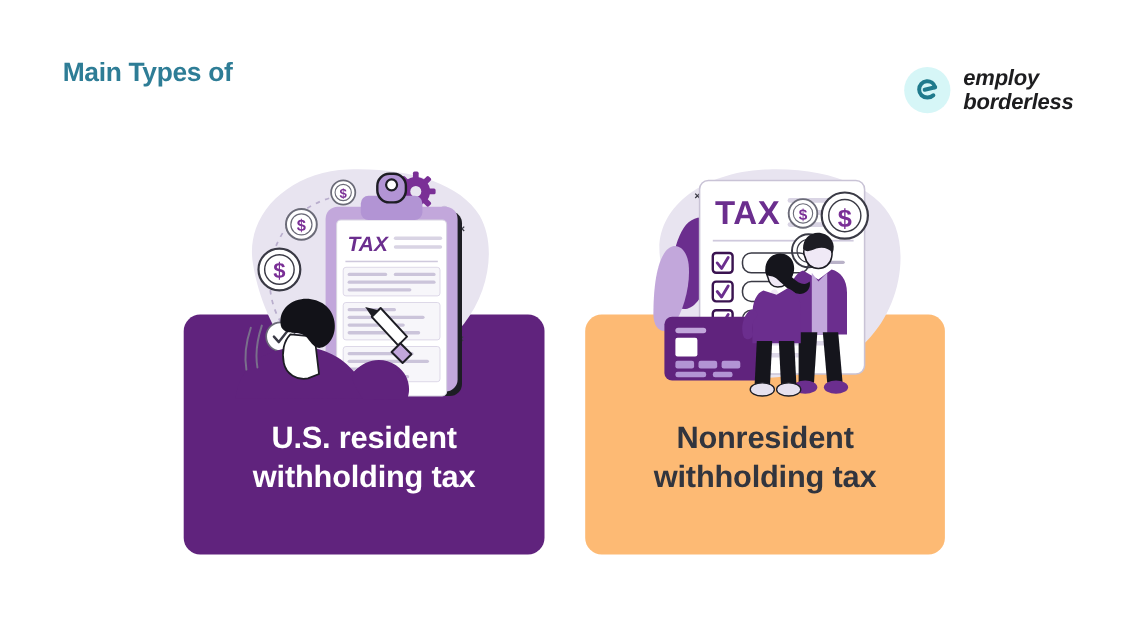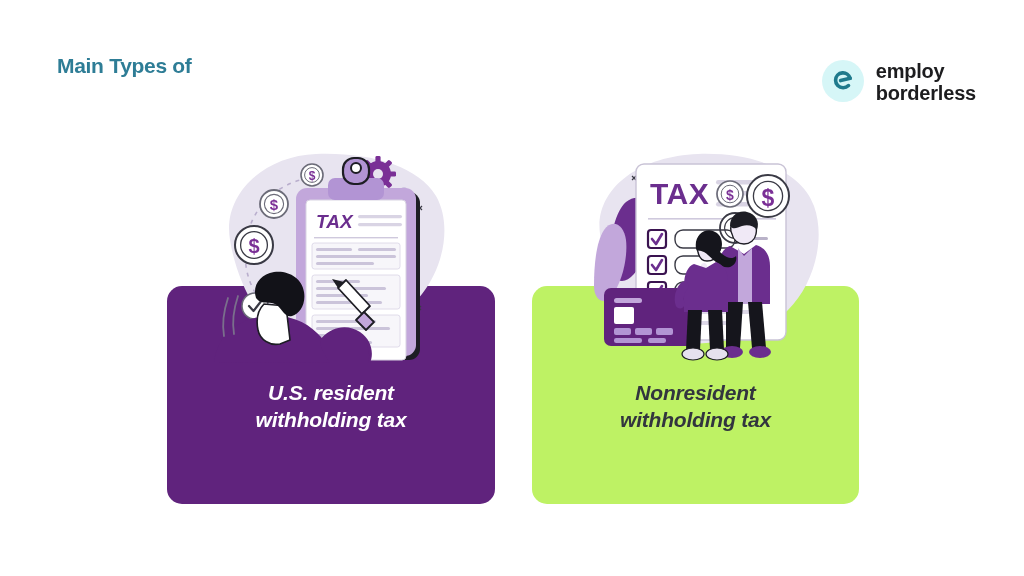--- a/index.html
+++ b/index.html
@@ -23,21 +23,21 @@
   }
 
   
   .header {
     position: absolute;
     left: 57px;
     top: 54px;
     width: 700px;
   }
   .eyebrow {
-    font-size: 21px;
+    font-size: 24px;
     font-weight: 700;
     color: #2e7d96;
     letter-spacing: -0.3px;
     line-height: 1.1;
     margin: 0 0 4px 0;
     white-space: nowrap;
   }
   .maintitle {
     font-size: 40px;
     font-weight: 700;
@@ -47,22 +47,23 @@
     margin: 0;
     white-space: nowrap;
   }
 
   
   .logo {
     position: absolute;
     right: 48px;
     top: 60px;
     display: flex;
-    align-items: flex-start;
+    align-items: center;
     gap: 12px;
+    font-style: italic;
   }
   .logo-mark {
     width: 42px;
     height: 42px;
     border-radius: 50%;
     background: #d6f6f7;
     display: flex;
     align-items: center;
     justify-content: center;
   }
@@ -91,31 +92,30 @@
     top: 286px;
     width: 328px;
     height: 218px;
     background: #60237d;
   }
   .card-right {
     left: 532px;
     top: 286px;
     width: 327px;
     height: 218px;
-    background: #bef264;
+    background: #fdba74;
   }
   .card-label {
     margin-top: 94px;
     text-align: center;
-    font-size: 21px;
+    font-size: 28px;
     font-weight: 700;
     line-height: 1.28;
     letter-spacing: -0.2px;
     white-space: pre-line;
-    font-style: italic;
   }
   .card-left .card-label { color: #ffffff; }
   .card-right .card-label { color: #32353e; }
 
   
   .illus {
     position: absolute;
     pointer-events: none;
   }
   .illus-left  { left: 212px; top: 148px; width: 240px; height: 215px; }

